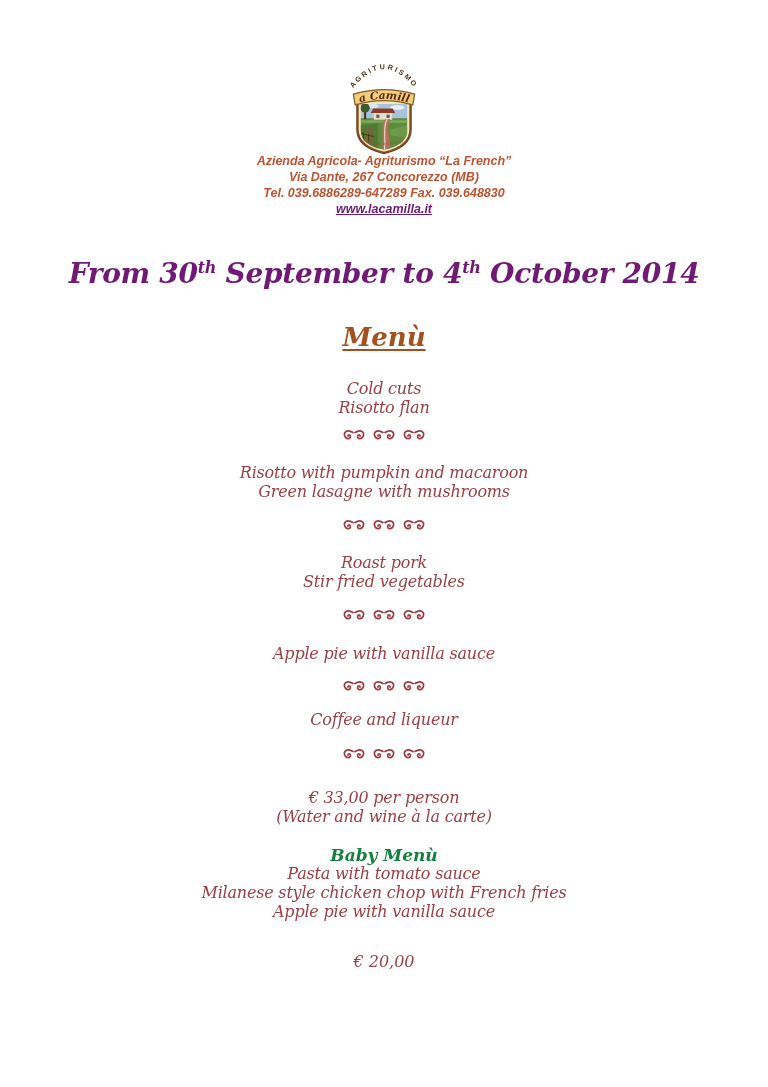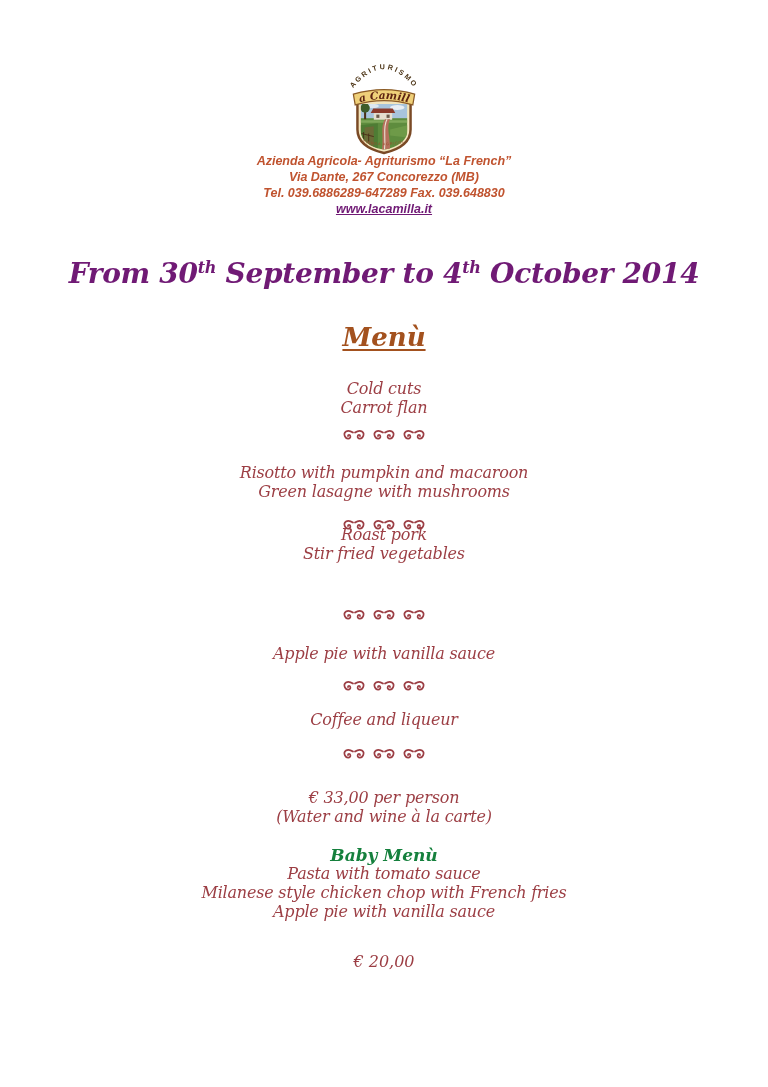--- a/index.html
+++ b/index.html
@@ -26,21 +26,21 @@
 
   .course{font-size:16px;font-style:italic;color:#9C3E44;line-height:19px;letter-spacing:-0.2px;}
   .orn-row{height:20px;}
   .orn-row svg{display:inline-block;vertical-align:top;}
 
   .baby-heading{top:845px;font-size:17px;font-style:italic;font-weight:bold;color:#15803d;}
   .baby-items{top:864px;font-size:16px;font-style:italic;color:#9C3E44;line-height:19px;letter-spacing:-0.2px;}
   .baby-price{top:952px;font-size:16px;font-style:italic;color:#9C3E44;}
 
   .t-c0{top:379px;} .t-o1{top:428px;} .t-c1{top:463px;} .t-o2{top:518px;}
-  .t-c2{top:525px;} .t-o3{top:608px;} .t-c3{top:644px;} .t-o4{top:679px;}
+  .t-c2{top:553px;} .t-o3{top:608px;} .t-c3{top:644px;} .t-o4{top:679px;}
   .t-c4{top:710px;} .t-o5{top:747px;} .t-c5{top:788px;}
 </style>
 </head>
 <body>
 
 <div class="page">
 
   <div class="logo-wrap">
     <svg width="82" height="94" viewBox="0 0 80 92">
       <defs>
@@ -99,21 +99,21 @@
   <div class="abs date-title">
     <span>From 30</span><sup>th</sup><span> September to 4</span><sup>th</sup><span> October 2014</span>
   </div>
 
   <div class="abs menu-heading">
     <span>Menù</span>
   </div>
 
   <div class="abs course t-c0">
     <div>Cold cuts</div>
-    <div>Carrot flan</div>
+    <div>Risotto flan</div>
   </div>
 
   <div class="abs orn-row t-o1">
     <svg width="84" height="18" viewBox="0 0 84 18">
       <g fill="none" stroke="#9C3E44" stroke-width="1.7" stroke-linecap="round">
         <g>
             <path d="M11,4.5 C5,0.5 1,4.5 3,8.5 C4.6,11.6 8.4,10.9 8.4,8.4 C8.4,6.3 5.8,6.4 6,8.2"></path>
             <path d="M13,4.5 C19,0.5 23,4.5 21,8.5 C19.4,11.6 15.6,10.9 15.6,8.4 C15.6,6.3 18.2,6.4 18,8.2"></path>
           </g>
         <g transform="translate(30,0)">

